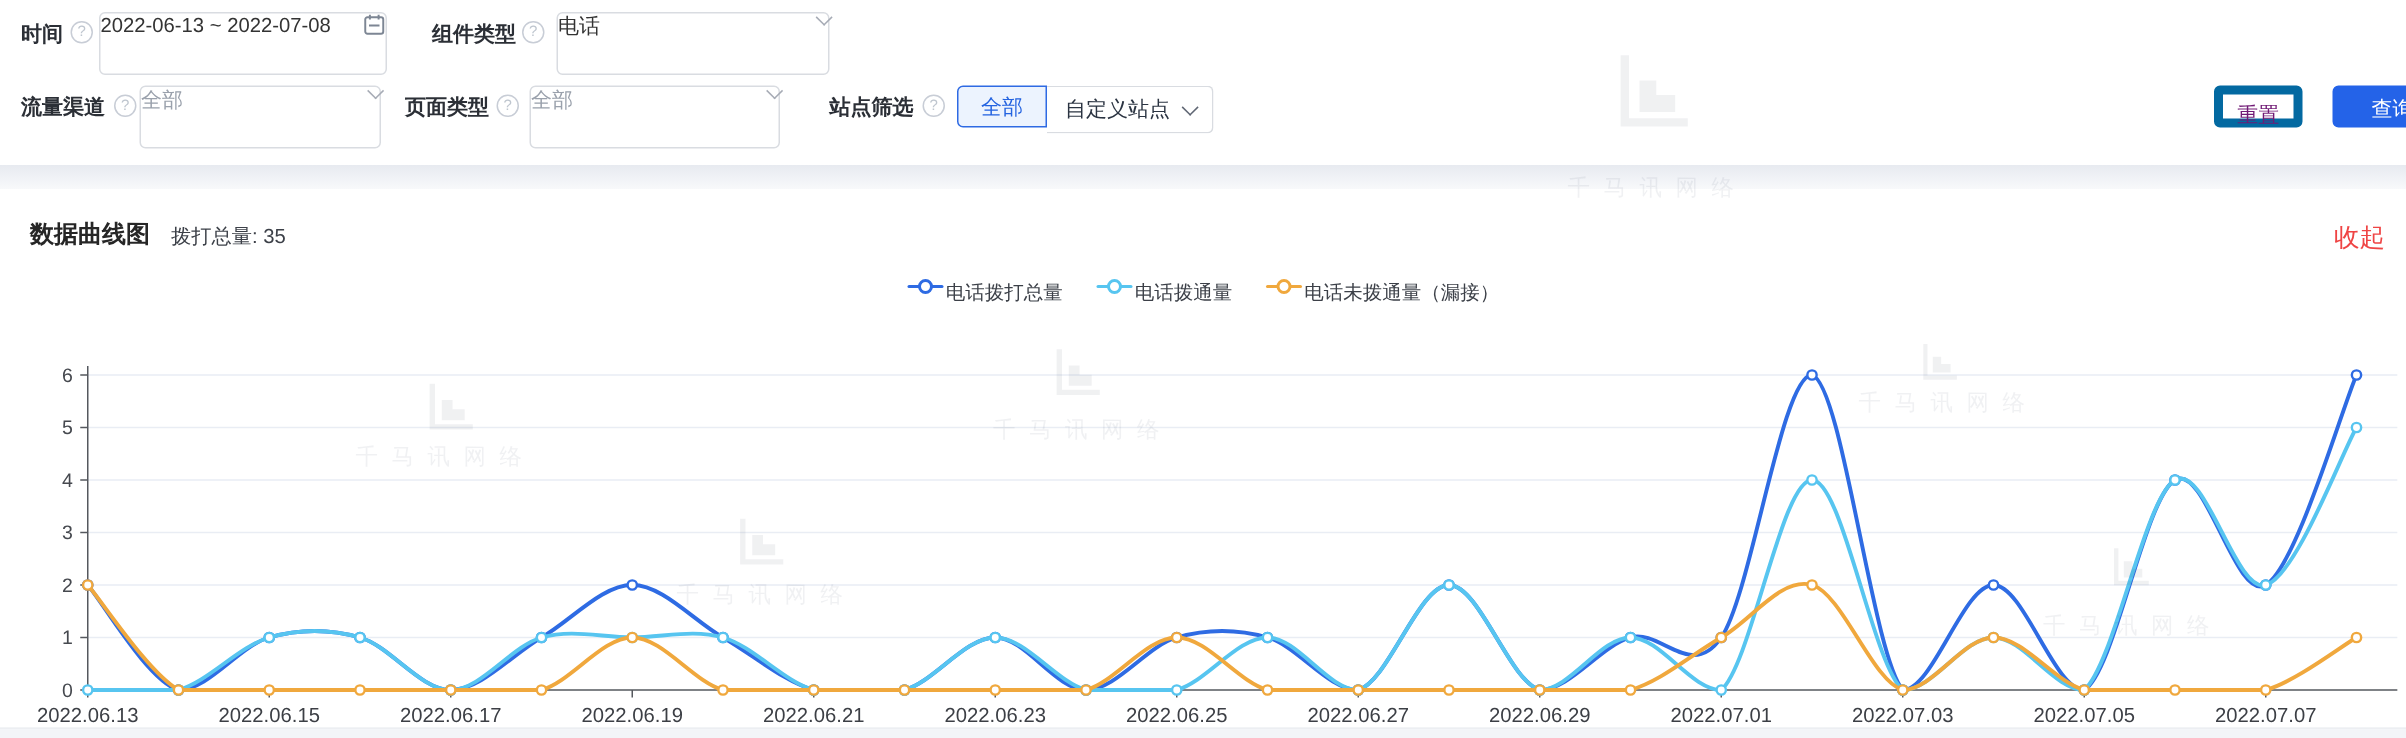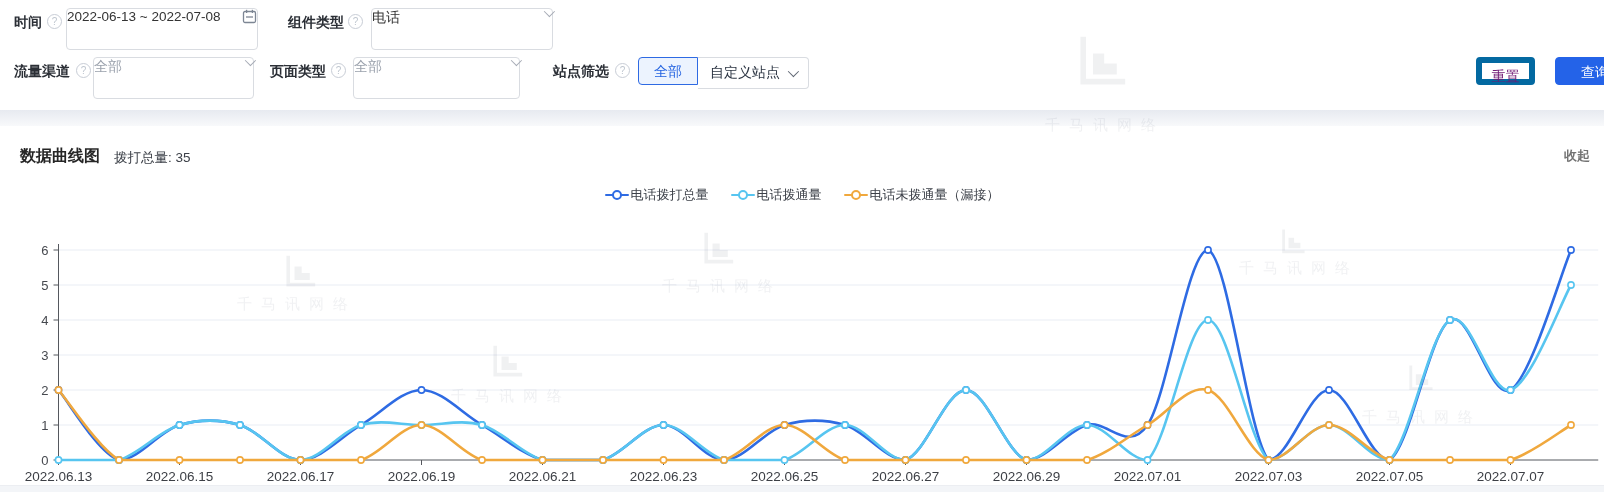--- a/index.html
+++ b/index.html
@@ -39,24 +39,24 @@
   }
   .btn { height:28px; border-radius:4px; text-align:center; line-height:26px; cursor:pointer; }
   .btn.ghost { border:6px solid #0369a1; color:#701a75; background:#fff; }
   .btn.primary { border:1px solid #2463e8; color:#fff; background:#2463e8; line-height:28px; }
   
   .sepband { left:0; top:110px; width:1604px; height:16px;
     background:linear-gradient(#e7eaf0,#f8f9fb); }
   
   .panel-title { font-size:16px; font-weight:bold; color:#262626;text-align:right; }
   .panel-total { font-size:13.5px; color:#3c4048; }
-  .collapse-link { font-size:13px; color:#737373; cursor:pointer;font-weight:bold; }
+  .collapse-link { font-size:17px; color:#ef4444; cursor:pointer; }
   
   .legend { left:0; top:186px; width:1604px; display:flex; justify-content:center; gap:22px; }
-  .legend-item { display:flex; align-items:center; gap:2px; cursor:pointer; }
+  .legend-item { display:flex; gap:2px; cursor:pointer; }
   .legend-marker { position:relative; width:24px; height:10px; }
   .legend-marker .ln { position:absolute; left:0; right:0; top:4px; height:2px; border-radius:1px; }
   .legend-marker .dot { position:absolute; left:7px; top:0; width:10px; height:10px;
     border-radius:50%; background:#fff; border:2px solid #000; }
   .legend-label { font-size:13px; color:#3c4048; white-space:nowrap; }
   
   .wm-text { position:absolute; transform:translateX(-50%); white-space:nowrap;
     font-size:15px; letter-spacing:9px; color:rgba(60,70,90,0.075); font-family:"Liberation Serif","DejaVu Serif",serif; }
   .wm-logo { position:absolute; opacity:0.07; }
   

